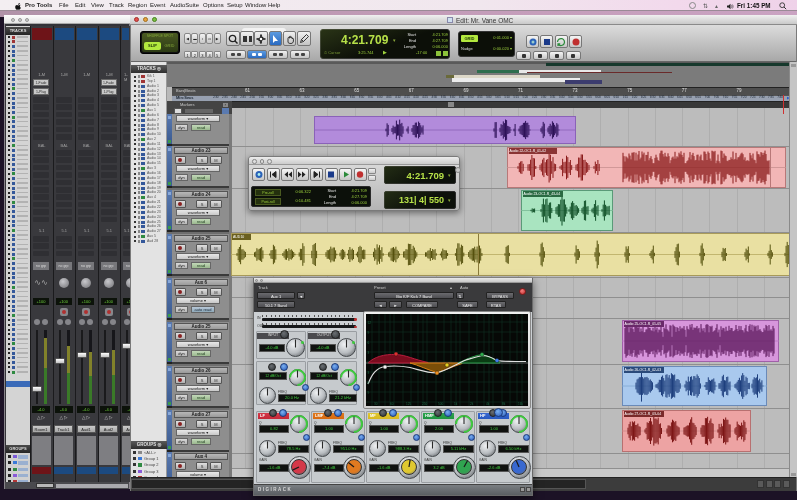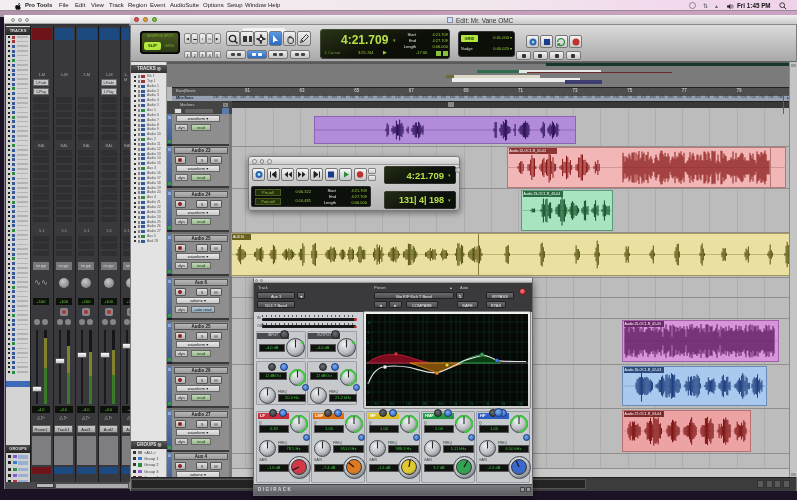--- a/index.html
+++ b/index.html
@@ -1090,21 +1090,21 @@
 <div style="position:absolute;left:318px;top:199.7px;width:18px;height:6px;font-size:4px;color:#e8e8e8;text-align:right;">Length</div>
 <div style="position:absolute;left:340px;top:187.5px;width:27px;height:6px;font-size:4px;color:#9ed23e;text-align:right;">4:21.709</div>
 <div style="position:absolute;left:340px;top:193.6px;width:27px;height:6px;font-size:4px;color:#9ed23e;text-align:right;">4:27.709</div>
 <div style="position:absolute;left:340px;top:199.7px;width:27px;height:6px;font-size:4px;color:#9ed23e;text-align:right;">0:06.000</div>
 <div style="position:absolute;left:384px;top:166px;width:72px;height:18px;background:#0c100a;border-radius:2px;border:1px solid #2a2a2a;"></div>
 <div style="position:absolute;left:384px;top:166px;width:72px;height:18px;background:linear-gradient(150deg,rgba(120,150,60,0.22),rgba(0,0,0,0) 60%);border-radius:2px;"></div>
 <div style="position:absolute;left:392px;top:170px;width:52px;height:11px;font-size:9.5px;font-weight:bold;color:#b6e048;text-align:right;">4:21.709</div>
 <div style="position:absolute;left:448px;top:172px;width:6px;height:7px;font-size:5px;color:#8aa83a;">▾</div>
 <div style="position:absolute;left:384px;top:191px;width:72px;height:18px;background:#0c100a;border-radius:2px;border:1px solid #2a2a2a;"></div>
 <div style="position:absolute;left:384px;top:191px;width:72px;height:18px;background:linear-gradient(150deg,rgba(120,150,60,0.22),rgba(0,0,0,0) 60%);border-radius:2px;"></div>
-<div style="position:absolute;left:390px;top:195px;width:54px;height:11px;font-size:9px;font-weight:bold;color:#b6e048;text-align:right;">131| 4| 198</div>
+<div style="position:absolute;left:390px;top:195px;width:54px;height:11px;font-size:9px;font-weight:bold;color:#b6e048;text-align:right;">131| 4| 550</div>
 <div style="position:absolute;left:448px;top:197px;width:6px;height:7px;font-size:5px;color:#8aa83a;">▾</div>
 <div style="position:absolute;left:455px;top:167px;width:6px;height:6px;border-radius:50%;background:#c8c8c8;border:1px solid #888;"></div>
 <div style="position:absolute;left:253px;top:278px;width:280px;height:218px;background:#ccd0d4;border:1px solid #6a6a6a;box-shadow:0 3px 8px rgba(0,0,0,0.5);"></div>
 <div style="position:absolute;left:254px;top:278px;width:278px;height:4.5px;background:linear-gradient(#e8e8e8,#c8c8c8);border-bottom:1px solid #999;"></div>
 <div style="position:absolute;left:255px;top:279px;width:3px;height:3px;border-radius:50%;background:#bbb;border:0.5px solid #888;"></div>
 <div style="position:absolute;left:260px;top:279px;width:3px;height:3px;border-radius:50%;background:#bbb;border:0.5px solid #888;"></div>
 <div style="position:absolute;left:254px;top:282.5px;width:278px;height:29.5px;background:#3a3a3c;"></div>
 <div style="position:absolute;left:258px;top:284.5px;width:30px;height:5px;font-size:4px;color:#ccc;">Track</div>
 <div style="position:absolute;left:374px;top:284.5px;width:30px;height:5px;font-size:4px;color:#ccc;">Preset</div>
 <div style="position:absolute;left:450px;top:284.5px;width:6px;height:5px;font-size:4px;color:#ccc;">▴</div>

